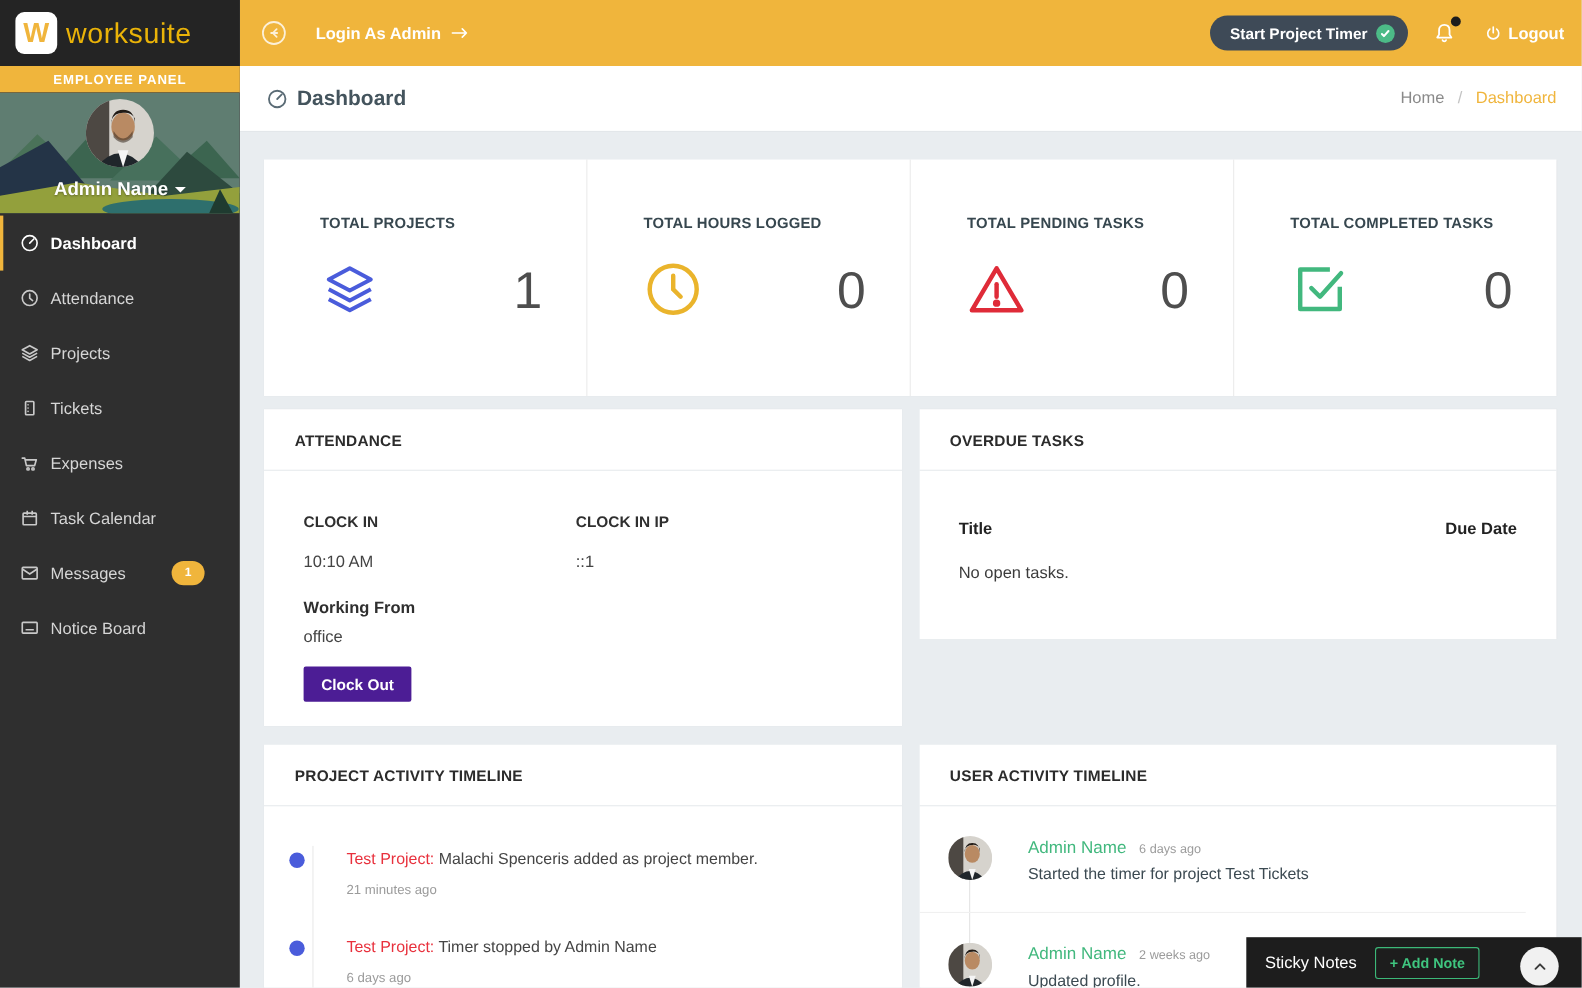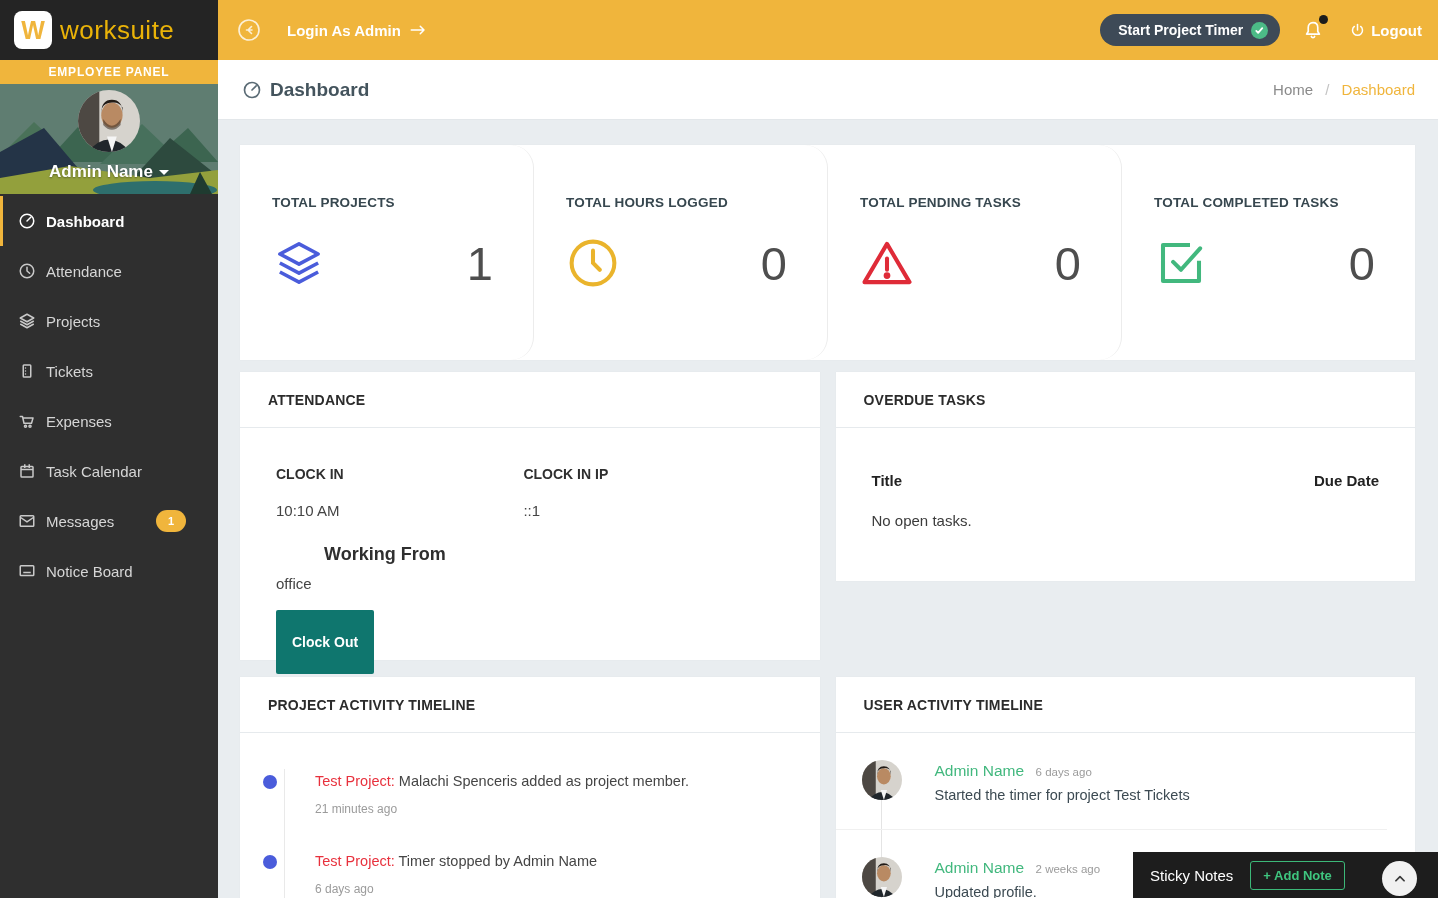--- a/index.html
+++ b/index.html
@@ -57,42 +57,42 @@
   .breadcrumb .bc-cur { color:#f0b53c; }
 
   
   .content { position:absolute; left:218px; right:0; top:120px; bottom:0; padding:25px 23px 0 22px; overflow:hidden; }
   .card { background:#fff; box-shadow:0 0 1px rgba(0,0,0,.06); }
   .card-header { height:56px; display:flex; align-items:center; padding:0 28px; font-size:14px; font-weight:bold; color:#2b2b2b;
                  letter-spacing:.2px; border-bottom:1px solid #e6eaed; }
 
   
   .stats-card { height:215px; display:flex; margin-bottom:12px; }
-  .stat-col { flex:1; padding:50px 40px 0 32px; border-right:1px solid #ececec;border-radius:23px; }
+  .stat-col { flex:1; padding:50px 40px 0 51px; border-right:1px solid #ececec; }
   .stat-col:last-child { border-right:none; }
   .stat-label { font-size:13.5px; font-weight:bold; color:#37474f; letter-spacing:.2px; }
   .stat-row { display:flex; align-items:center; margin-top:26px; }
   .stat-row .si { width:54px; height:54px; }
   .stat-value { margin-left:auto; font-size:47px; color:#4e4e4e; line-height:1; }
   .c-blue { color:#4a5cdb; } .c-yellow { color:#eab42c; } .c-red { color:#df2b38; } .c-green { color:#42b87e; }
 
   .two-col { display:flex; gap:16px; align-items:flex-start; }
   .two-col > .card { flex:1; }
 
   
   .attendance-card { height:288px; }
   .att-body { padding:38px 28px 0 36px; }
   .att-grid { display:flex; }
   .att-cell { width:48%; }
   .att-label { font-size:14px; font-weight:bold; color:#2f2f2f; }
   .att-value { font-size:15px; color:#444; margin-top:20px; }
-  .wf-label { font-size:18px; font-weight:bold; color:#2f2f2f; margin-top:25px;margin-left:48px; }
+  .wf-label { font-size:15px; font-weight:bold; color:#2f2f2f; margin-top:25px; }
   .wf-value { font-size:15px; color:#444; margin-top:10px; }
-  .clockout-btn { margin-top:18px; background:#0f766e; color:#fff; border:none; font-weight:bold; font-size:14px;
-                  padding:24px 16px; border-radius:2px; cursor:pointer; font-family:inherit; }
+  .clockout-btn { margin-top:18px; background:#4c1d95; color:#fff; border:none; font-weight:bold; font-size:14px;
+                  padding:8px 16px; border-radius:2px; cursor:pointer; font-family:inherit; }
 
   
   .overdue-card { height:209px; }
   .od-body { padding:44px 36px 0 36px; }
   .od-head { display:flex; justify-content:space-between; font-size:15px; font-weight:bold; color:#222; }
   .od-empty { margin-top:23px; font-size:15px; color:#3b3b3b; }
 
   
   .tl-card { height:400px; margin-top:17px; }
   .ptl-body { position:relative; padding:40px 28px 0 75px; }

